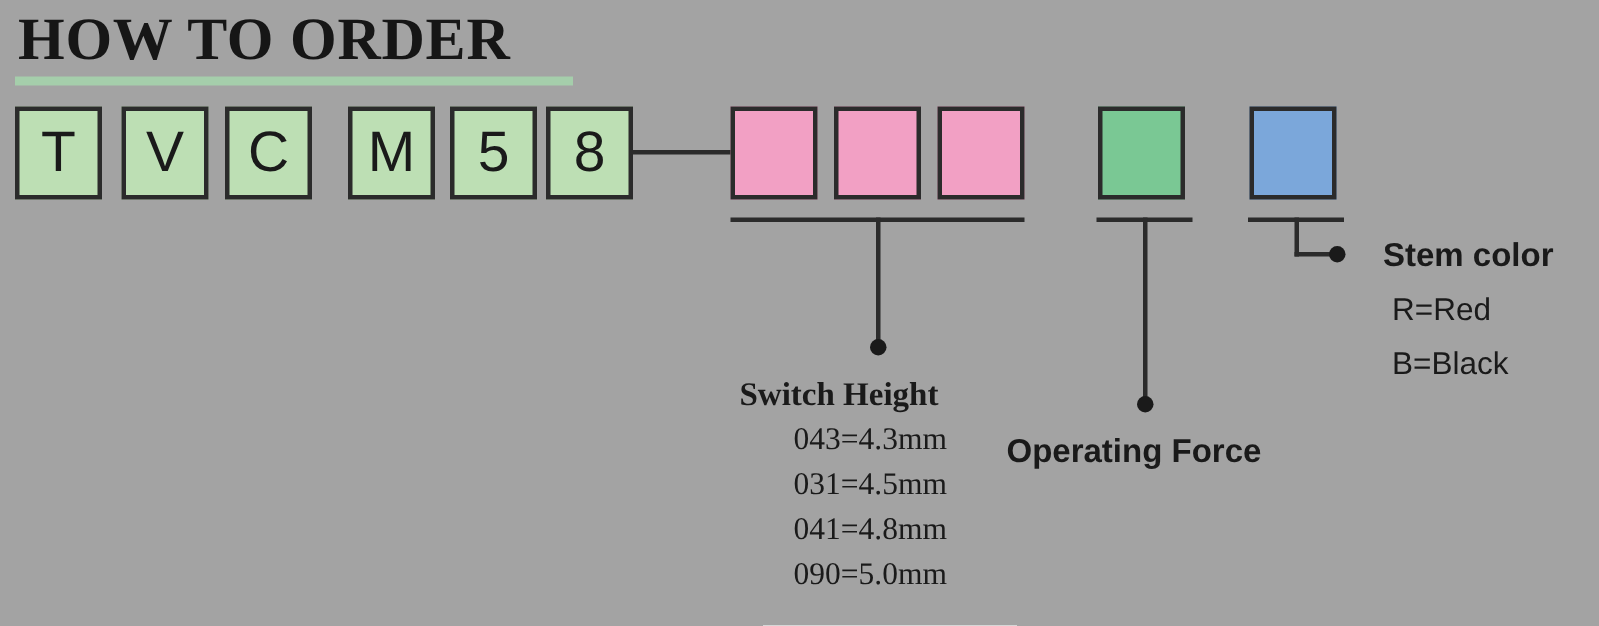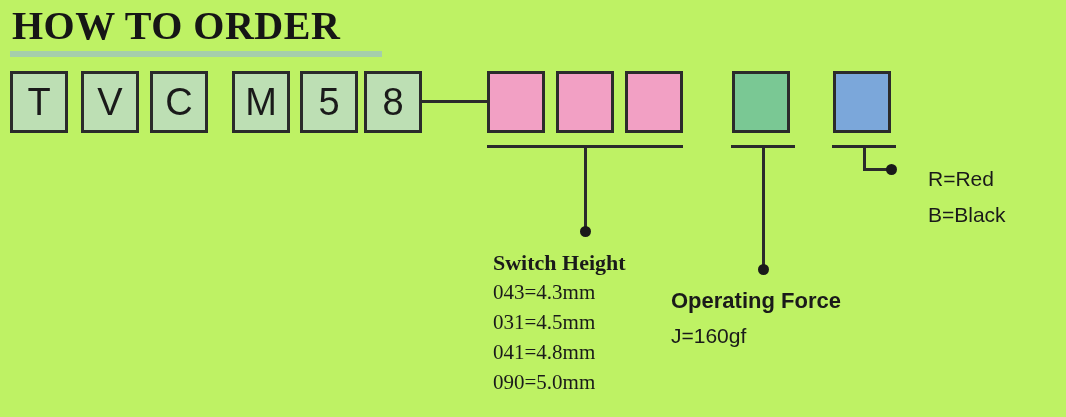--- a/index.html
+++ b/index.html
@@ -4,21 +4,21 @@
 <style>
   html, body {
     margin: 0;
     padding: 0;
     background: #ffffff;
   }
   #page {
     position: relative;
     width: 1066px;
     height: 417px;
-    background: #bef264;
+    background: #a3a3a3;
     overflow: hidden;
     font-family: "Liberation Sans", sans-serif;
   }
 
   
   #title {
     position: absolute;
     left: 12px;
     top: 4px;
     font-family: "Liberation Serif", serif;
@@ -85,20 +85,21 @@
     font-size: 22px;
     font-weight: bold;
     line-height: 28px;
     white-space: nowrap;
   }
   .callout .c-item {
     font-size: 21px;
     font-weight: normal;
     line-height: 30px;
     white-space: nowrap;
+    margin-left: 36px;
   }
 </style>
 </head>
 <body>
 
 <div id="page">
 
   <div id="title">HOW TO ORDER</div>
   <div id="title-underline"></div>
 
@@ -135,21 +136,21 @@
   <div class="callout" style="left:493px; top:249px;font-family:Liberation Serif, serif;">
     <div class="c-title">Switch Height</div>
     <div class="c-item">043=4.3mm</div>
     <div class="c-item">031=4.5mm</div>
     <div class="c-item">041=4.8mm</div>
     <div class="c-item">090=5.0mm</div>
   </div>
 
   <div class="callout" style="left:671px; top:287px;">
     <div class="c-title">Operating Force</div>
-    <div class="c-item" style="margin-top:6px;">J=160gf</div>
   </div>
 
   <div class="callout" style="left:922px; top:156px;">
+    <div class="c-title">Stem color</div>
     <div class="c-item" style="margin-top:8px; margin-left:6px;">R=Red</div>
     <div class="c-item" style="margin-top:6px; margin-left:6px;">B=Black</div>
   </div>
 
 </div>
 
 </body></html>

